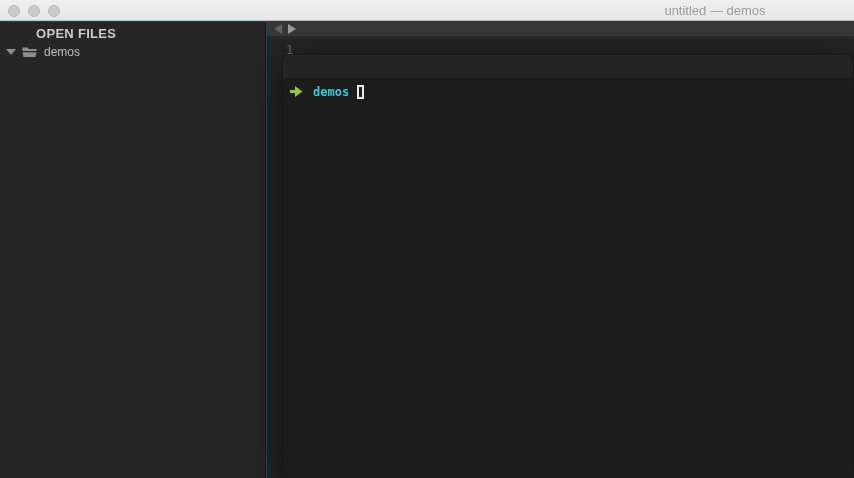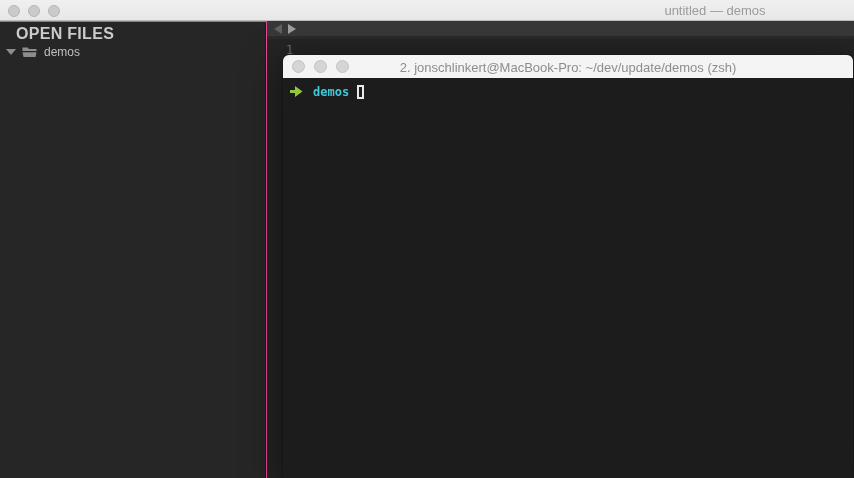--- a/index.html
+++ b/index.html
@@ -1,33 +1,33 @@
 <!DOCTYPE html>
 <html><head>
 <meta charset="utf-8">
 <style>
   * { margin:0; padding:0; box-sizing:border-box; }
   html,body { width:854px; height:478px; background:#242424; }
   .screen { position:relative; width:854px; height:478px; overflow:hidden;
-            font-family:"Liberation Sans", sans-serif; background:#ec4899;text-decoration:underline; }
+            font-family:"Liberation Sans", sans-serif; background:#0c4a6e;text-decoration:underline; }
 
   
   .titlebar { position:absolute; top:0; left:0; width:854px; height:21px;
               background:linear-gradient(#f0f0f0,#e7e7e7);
               border-bottom:1px solid #bcbcbc; }
   .traffic { position:absolute; left:8px; top:0; height:21px; display:flex; align-items:center; gap:8px; }
   .tl { width:12px; height:12px; border-radius:50%; background:#cacaca; border:1px solid #b6b6b6; }
   .main-title { position:absolute; left:715px; top:50%; transform:translate(-50%,-50%);
                 font-size:13px; color:#9b9b9b; white-space:nowrap; }
 
   
   .sidebar { position:absolute; top:22px; left:0; width:266px; bottom:0;
              background:#262626; border-right:1px solid #1b1b1b; padding-top:2px; }
   .sb-head { height:19px; line-height:19px; padding-left:16px;
-             font-size:16px; font-weight:bold; letter-spacing:.3px; color:#cbcbcb; }
+             font-size:13px; font-weight:bold; letter-spacing:.3px; color:#cbcbcb;margin-left:20px; }
   .folder-row { display:flex; align-items:center; height:18px; padding-left:6px;
                 color:#bfbfbf; font-size:12px; cursor:default; }
   .tri { width:0; height:0; border-left:5px solid transparent; border-right:5px solid transparent;
          border-top:6px solid #8d8d8d; margin-right:6px; }
   .folder-ic { margin-right:7px; display:block; }
 
   
   .editor { position:absolute; top:21px; left:267px; right:0; bottom:0; background:#242424; }
   .tabbar { height:18px; background:#383838; border-bottom:3px solid #2a2a2a;
             display:flex; align-items:center; padding-left:7px; gap:6px; }
@@ -84,28 +84,20 @@
 
   <div class="editor">
     <div class="tabbar">
       <span class="nav-left"></span>
       <span class="nav-right"></span>
     </div>
     <div class="line-number">1</div>
   </div>
 
   <div class="terminal">
-    <div class="t-titlebar">
-      <div class="t-traffic">
-        <span class="t-tl"></span>
-        <span class="t-tl"></span>
-        <span class="t-tl"></span>
-      </div>
-      <div class="t-title">2. jonschlinkert@MacBook-Pro: ~/dev/update/demos (zsh)</div>
-    </div>
     <div class="t-body">
       <div class="prompt-line">
         <svg class="arrow-ic" width="14" height="13" viewBox="0 0 14 13">
           <path d="M0 6.5 L7 6.5" stroke="#95c63b" stroke-width="3"></path>
           <path d="M5 1 L12.5 6.5 L5 12 Z" fill="#95c63b"></path>
         </svg>
         <span class="dir">demos</span>
         <span class="cursor"></span>
       </div>
     </div>

